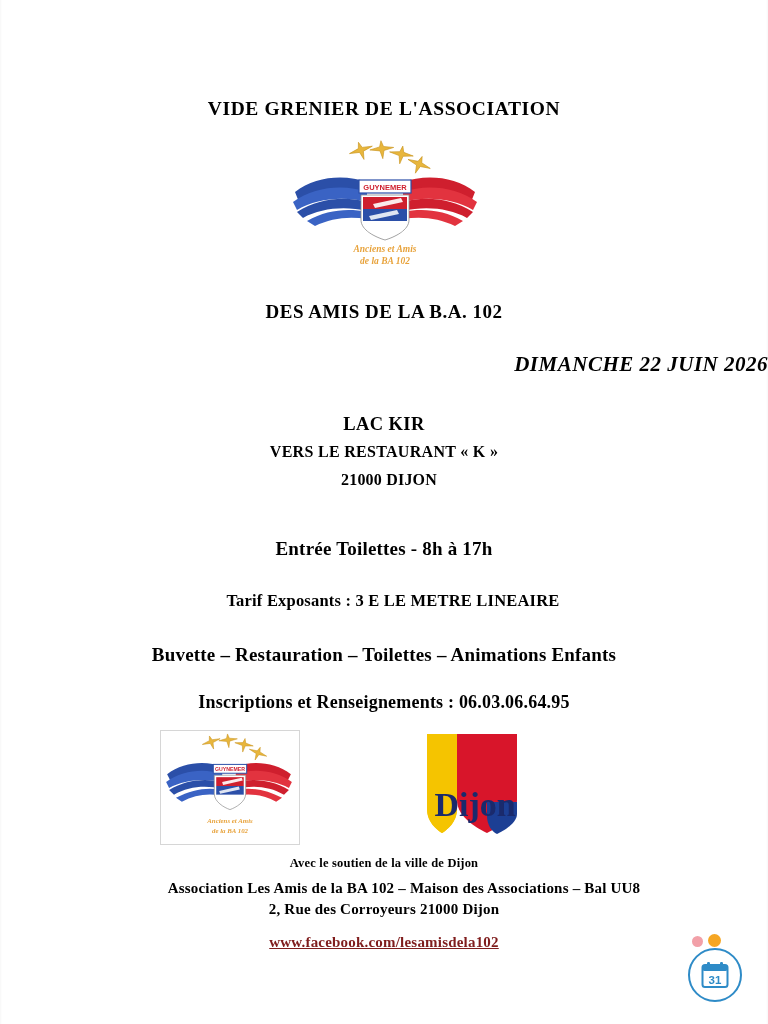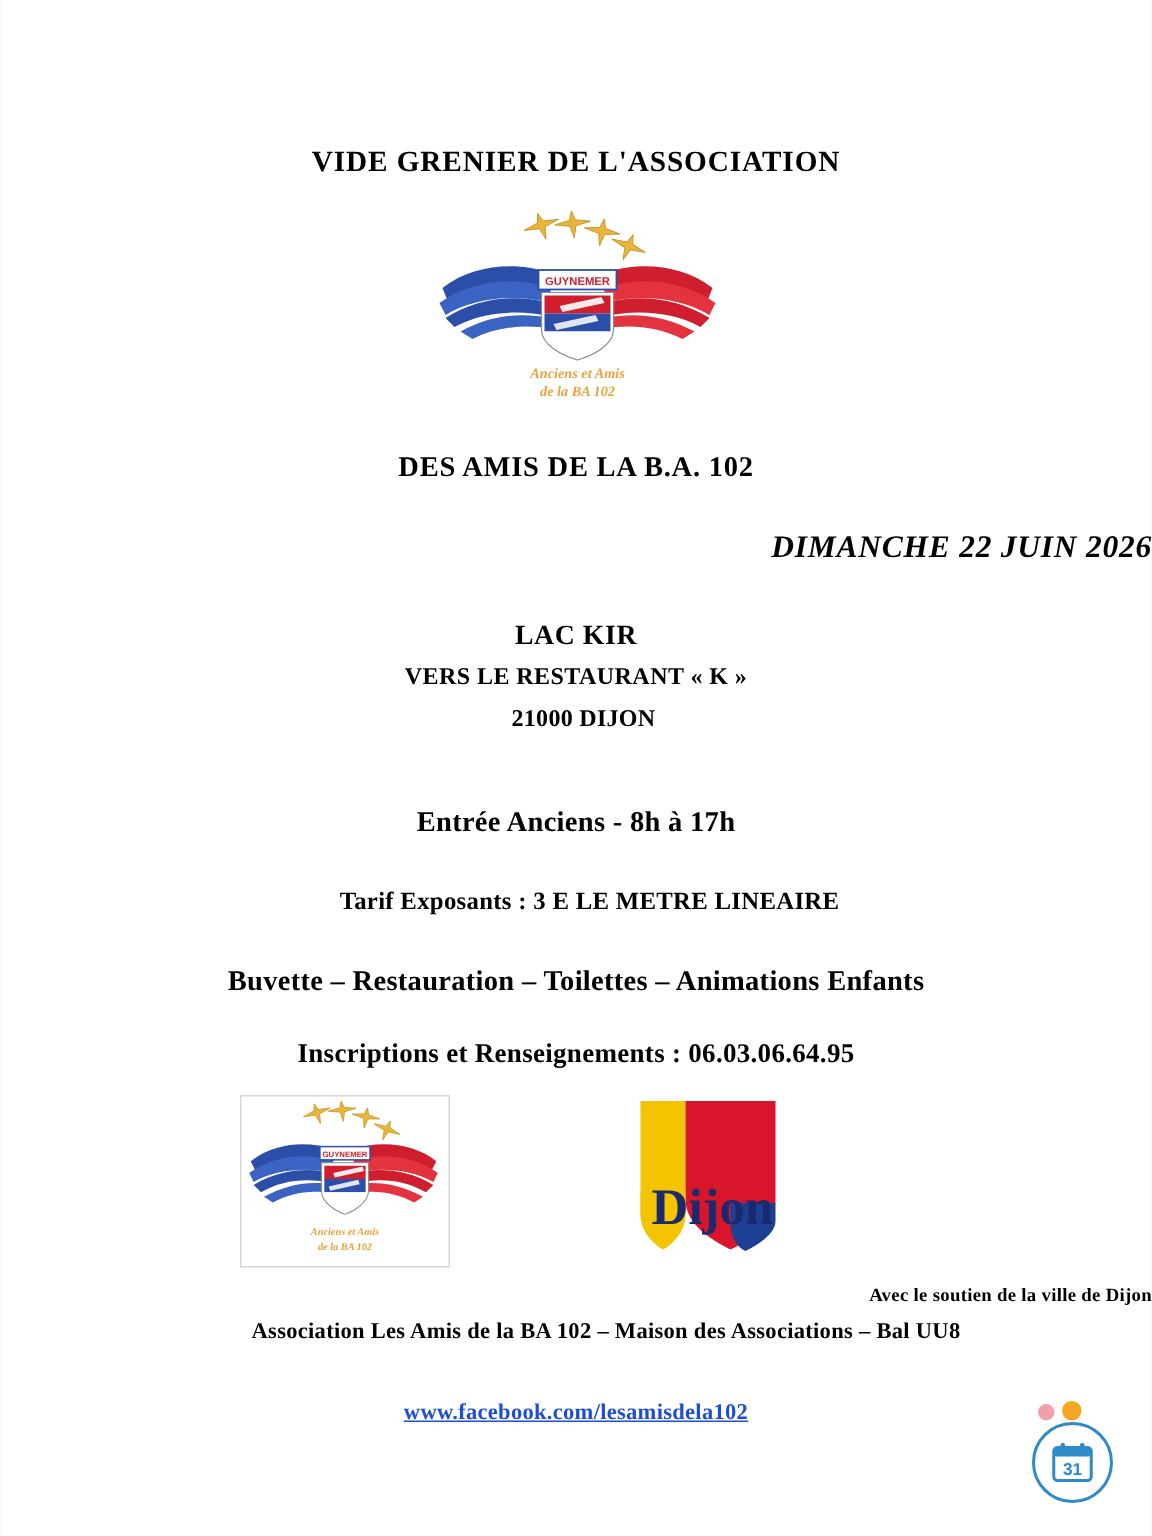--- a/index.html
+++ b/index.html
@@ -95,41 +95,40 @@
     position: absolute;
     left: 0; right: 0;
     top: 692px;
     font-size: 18px;
   }
   #support {
     position: absolute;
     left: 0; right: 0;
     top: 856px;
     font-size: 12.5px;
-    text-align: right;
   }
   #assoc {
     position: absolute;
     left: 0; right: 0;
     top: 880px;
     font-size: 15px;
     padding-left: 40px;
   }
   #assoc2 {
     position: absolute;
     left: 0; right: 0;
     top: 901px;
     font-size: 15px;
   }
   #link {
     position: absolute;
     left: 0; right: 0;
     top: 934px;
     font-size: 15px;
-    color: #1d4ed8;
+    color: #7f1d1d;
     text-decoration: underline;
     cursor: pointer;
   }
 
   
   .logo-big {
     position: absolute;
     left: 287px;
     top: 140px;
     width: 196px;
@@ -261,21 +260,21 @@
       <text x="98" y="112" font-family="'Liberation Serif', serif" font-size="9.5" font-style="italic" font-weight="bold" text-anchor="middle" fill="#e8a33c">Anciens et Amis</text>
       <text x="98" y="124" font-family="'Liberation Serif', serif" font-size="9.5" font-style="italic" font-weight="bold" text-anchor="middle" fill="#e8a33c">de la BA 102</text>
     </svg>
   </div>
 
   <div class="line" id="subtitle">DES AMIS DE LA B.A. 102</div>
   <div class="line" id="date">DIMANCHE 22 JUIN 2026</div>
   <div class="line" id="place-detail">VERS LE RESTAURANT «  K »</div>
   <div class="line" id="place">LAC KIR</div>
   <div class="line" id="postal">21000 DIJON</div>
-  <div class="line" id="entry">Entrée Anciens -  8h à 17h</div>
+  <div class="line" id="entry">Entrée Toilettes -  8h à 17h</div>
   <div class="line" id="tarif">Tarif Exposants :  3 E LE METRE LINEAIRE</div>
   <div class="line" id="services">Buvette – Restauration – Toilettes – Animations Enfants</div>
   <div class="line" id="contact">Inscriptions et Renseignements : 06.03.06.64.95</div>
 
   <div class="logo-small">
     <svg viewBox="0 0 138 113" width="136" height="111">
       <g fill="#e8b63c" stroke="#c9941f" stroke-width="0.5">
         <g transform="translate(40,8) rotate(-18)">
             <path d="M0,6 L8,4.5 L9.5,0 L11,4.5 L19,6 L11,7.5 L9.5,14 L8,7.5 Z"></path>
           </g>
@@ -326,20 +325,21 @@
       <path d="M74,72 L104,72 L104,84 C104,94 88,102 84,104 C79,102 74,95 74,86 Z" fill="#1c3f94"></path>
 
       <path d="M14,64 L44,64 L44,80 C44,92 34,100 29,103 C24,100 14,92 14,80 Z" fill="#f5c400"></path>
 
       <text x="62" y="86" font-family="'Liberation Serif', serif" font-size="34" font-weight="bold" text-anchor="middle" fill="#1a2a6c">Dijon</text>
     </svg>
   </div>
 
   <div class="line" id="support">Avec le soutien de la ville de Dijon</div>
   <div class="line" id="assoc">Association Les Amis de la BA 102 – Maison des Associations – Bal UU8</div>
+  <div class="line" id="assoc2">2, Rue des Corroyeurs  21000 Dijon</div>
   <div class="line" id="link">www.facebook.com/lesamisdela102</div>
 
   <div class="cal-widget">
     <div class="cal-dot pink"></div>
     <div class="cal-dot orange"></div>
     <div class="cal-ring"></div>
     <div class="cal-glyph">
       <svg viewBox="0 0 28 28" width="28" height="28">
         <rect x="1.5" y="4" width="25" height="22" rx="2.5" fill="#ffffff" stroke="#2e8bc7" stroke-width="2"></rect>
         <rect x="1.5" y="4" width="25" height="6" rx="2" fill="#2e8bc7"></rect>

